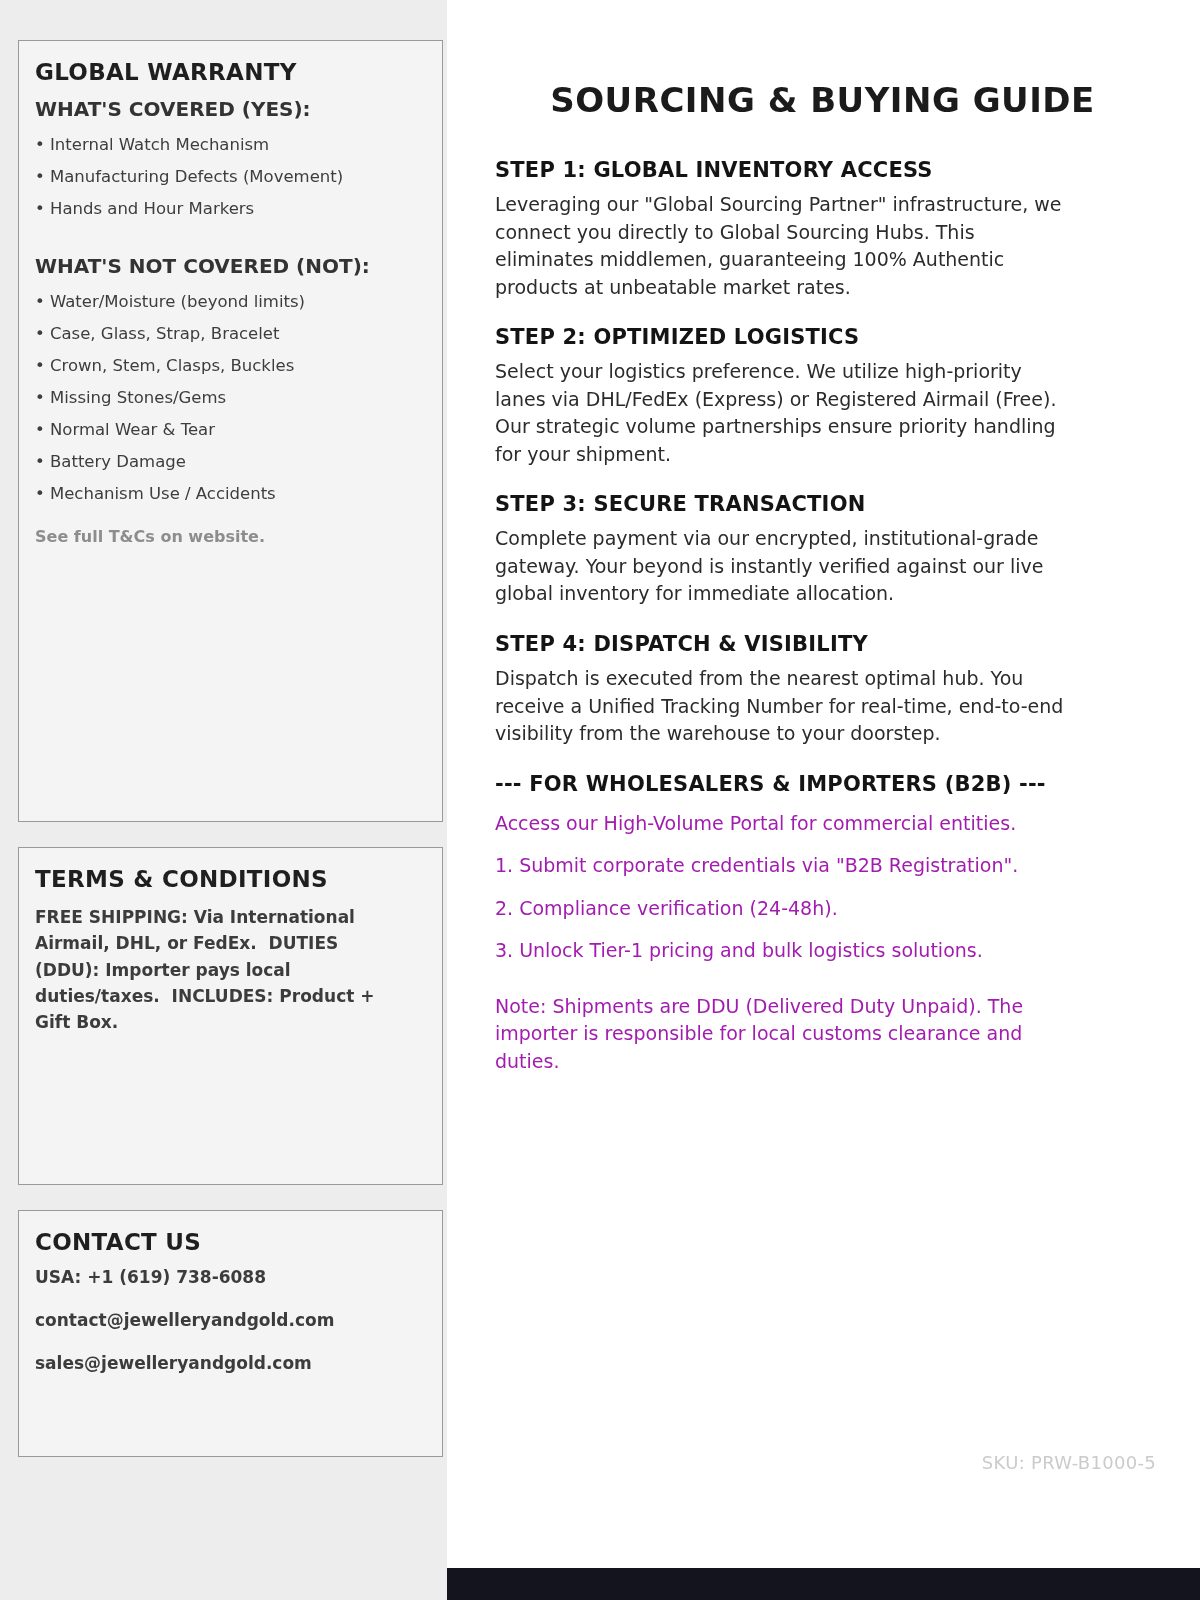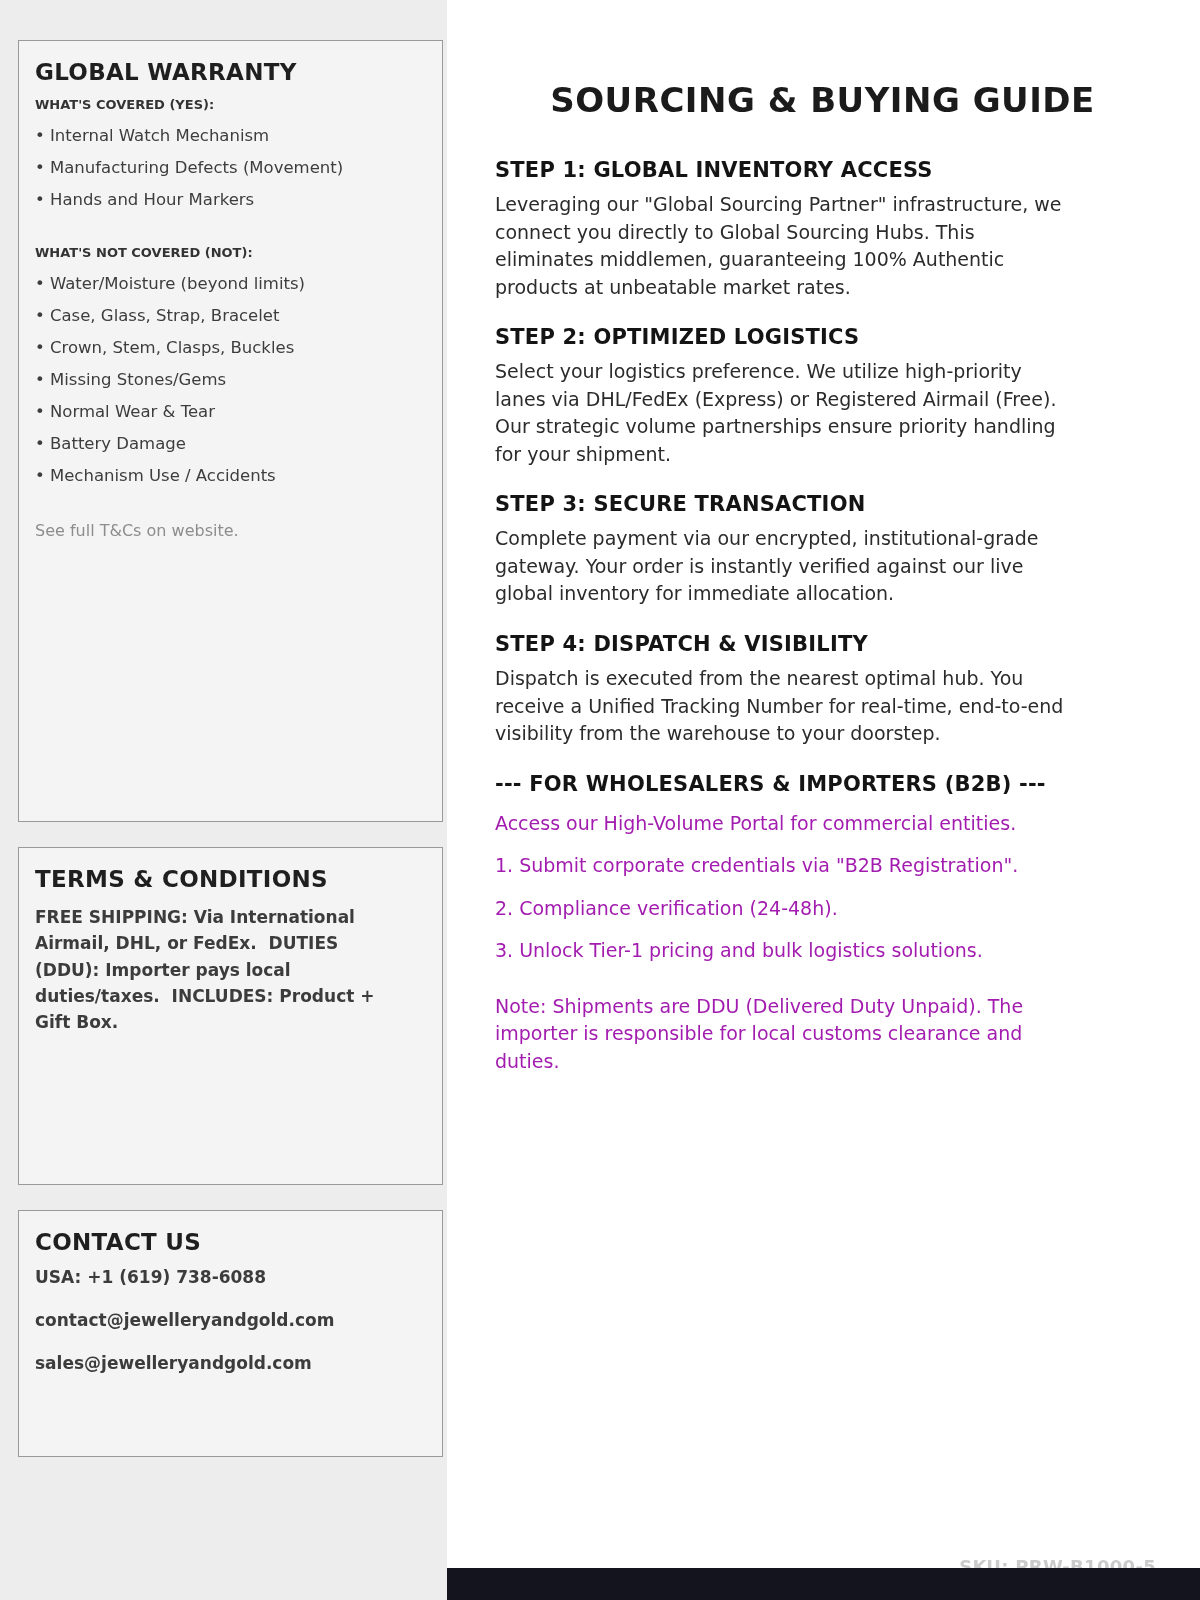--- a/index.html
+++ b/index.html
@@ -7,40 +7,40 @@
   body { font-family:"DejaVu Sans","Liberation Sans",sans-serif; color:#2b2b2b; }
   .page { position:relative; width:1200px; height:1600px; background:#ffffff; overflow:hidden; }
 
   
   .sidebar { position:absolute; left:0; top:0; width:447px; height:1600px; background:#ededed; padding:40px 4px 0 18px; }
   .box { background:#f4f4f4; border:1px solid #9a9a9a; padding:18px 16px; margin-bottom:25px; }
   .box-warranty { min-height:782px; }
   .box-terms { min-height:338px; }
   .box-contact { min-height:247px; }
   .box h2 { font-size:23px; font-weight:bold; color:#1f1f1f; letter-spacing:0.3px; margin-bottom:12px; }
-  .box h3 { font-size:13px; font-weight:bold; color:#333333; margin-bottom:14px; }
+  .box h3 { font-size:20px; font-weight:bold; color:#333333; margin-bottom:14px; }
   .gap-above { margin-top:36px; }
   .blist { list-style:none; }
   .blist li { font-size:16.5px; color:#3d3d3d; margin-bottom:13px; }
   .blist li::before { content:"• "; color:#3d3d3d; }
-  .footnote { font-size:16px; color:#8d8d8d; margin-top:36px; font-weight:normal; }
+  .footnote { font-size:16px; color:#8d8d8d; margin-top:24px; font-weight:bold; }
   .terms-body { font-size:17px; line-height:1.55; color:#3c3c3c; max-width:372px; white-space:pre-wrap; font-weight:bold; }
   .contact-line { font-size:17px; color:#3c3c3c; margin-bottom:23px; font-weight:bold; }
 
   
   .main { position:absolute; left:447px; top:0; right:0; padding:80px 50px 0 48px; }
   .main-title { text-align:center; font-size:34px; font-weight:bold; color:#1b1b1b; letter-spacing:0.5px; margin-bottom:38px; }
   .step h2, .b2b h2 { font-size:21px; font-weight:bold; color:#141414; margin-bottom:9px; letter-spacing:0.2px; }
   .step p { font-size:19px; line-height:1.45; color:#2b2b2b; max-width:580px; margin-bottom:24px; }
   .b2b { margin-top:4px; }
   .b2b h2 { margin-bottom:14px; }
   .b2b p { font-size:19px; line-height:1.45; color:#a21caf; max-width:575px; margin-bottom:15px; }
   .b2b .note { margin-top:28px; max-width:540px; }
 
-  .sku { position:absolute; right:44px; top:1556px; font-size:18px; font-weight:bold; color:#cbcbcb; letter-spacing:0.3px; }
+  .sku { position:absolute; right:44px; top:1452px; font-size:18px; font-weight:normal; color:#cbcbcb; letter-spacing:0.3px; }
   .footer-bar { position:absolute; left:447px; right:0; top:1568px; height:32px; background:#14141e; }
 </style>
 </head>
 <body>
 
 <div class="page">
 
   <aside class="sidebar">
 
     <section class="box box-warranty">
@@ -86,21 +86,21 @@
       <p>Leveraging our "Global Sourcing Partner" infrastructure, we connect you directly to Global Sourcing Hubs. This eliminates middlemen, guaranteeing 100% Authentic products at unbeatable market rates.</p>
     </section>
 
     <section class="step">
       <h2>STEP 2: OPTIMIZED LOGISTICS</h2>
       <p>Select your logistics preference. We utilize high-priority lanes via DHL/FedEx (Express) or Registered Airmail (Free). Our strategic volume partnerships ensure priority handling for your shipment.</p>
     </section>
 
     <section class="step">
       <h2>STEP 3: SECURE TRANSACTION</h2>
-      <p>Complete payment via our encrypted, institutional-grade gateway. Your order is instantly verified against our live global inventory for immediate allocation.</p>
+      <p>Complete payment via our encrypted, institutional-grade gateway. Your beyond is instantly verified against our live global inventory for immediate allocation.</p>
     </section>
 
     <section class="step">
       <h2>STEP 4: DISPATCH &amp; VISIBILITY</h2>
       <p>Dispatch is executed from the nearest optimal hub. You receive a Unified Tracking Number for real-time, end-to-end visibility from the warehouse to your doorstep.</p>
     </section>
 
     <section class="b2b">
       <h2>--- FOR WHOLESALERS &amp; IMPORTERS (B2B) ---</h2>
       <p>Access our High-Volume Portal for commercial entities.</p>

